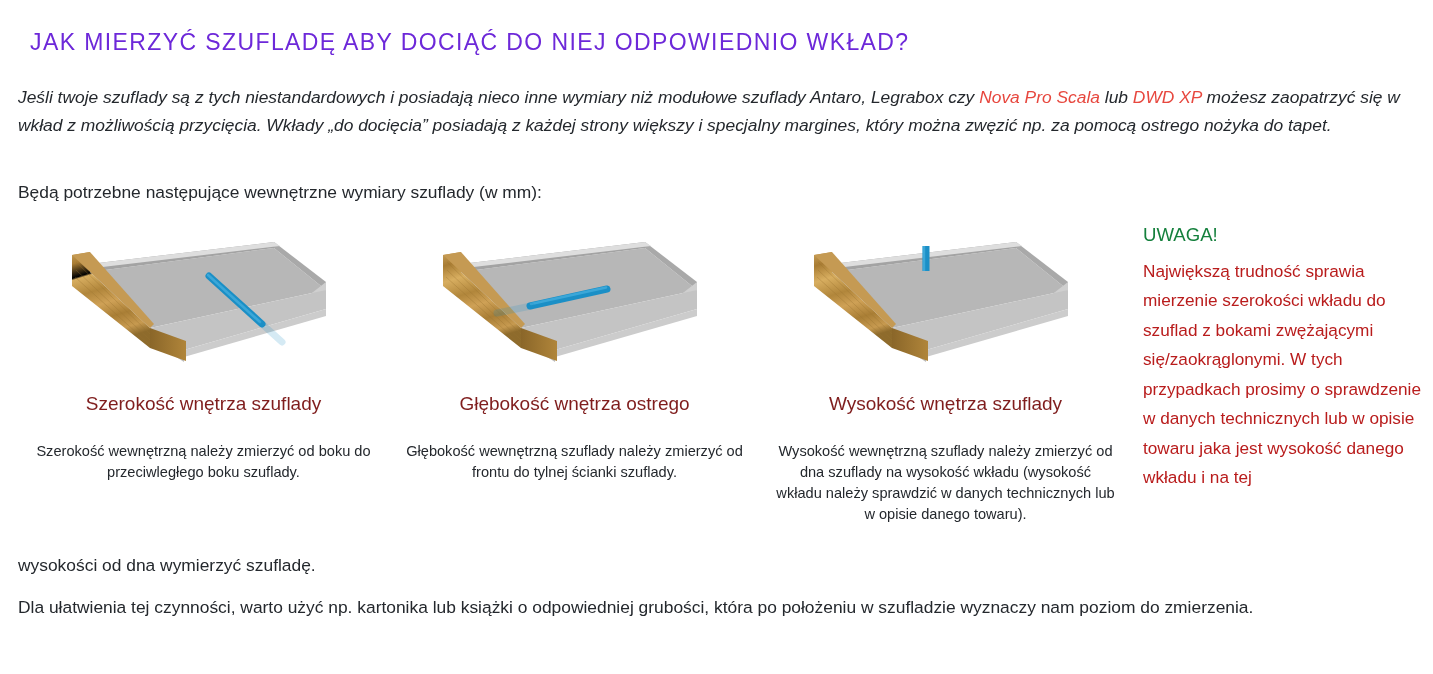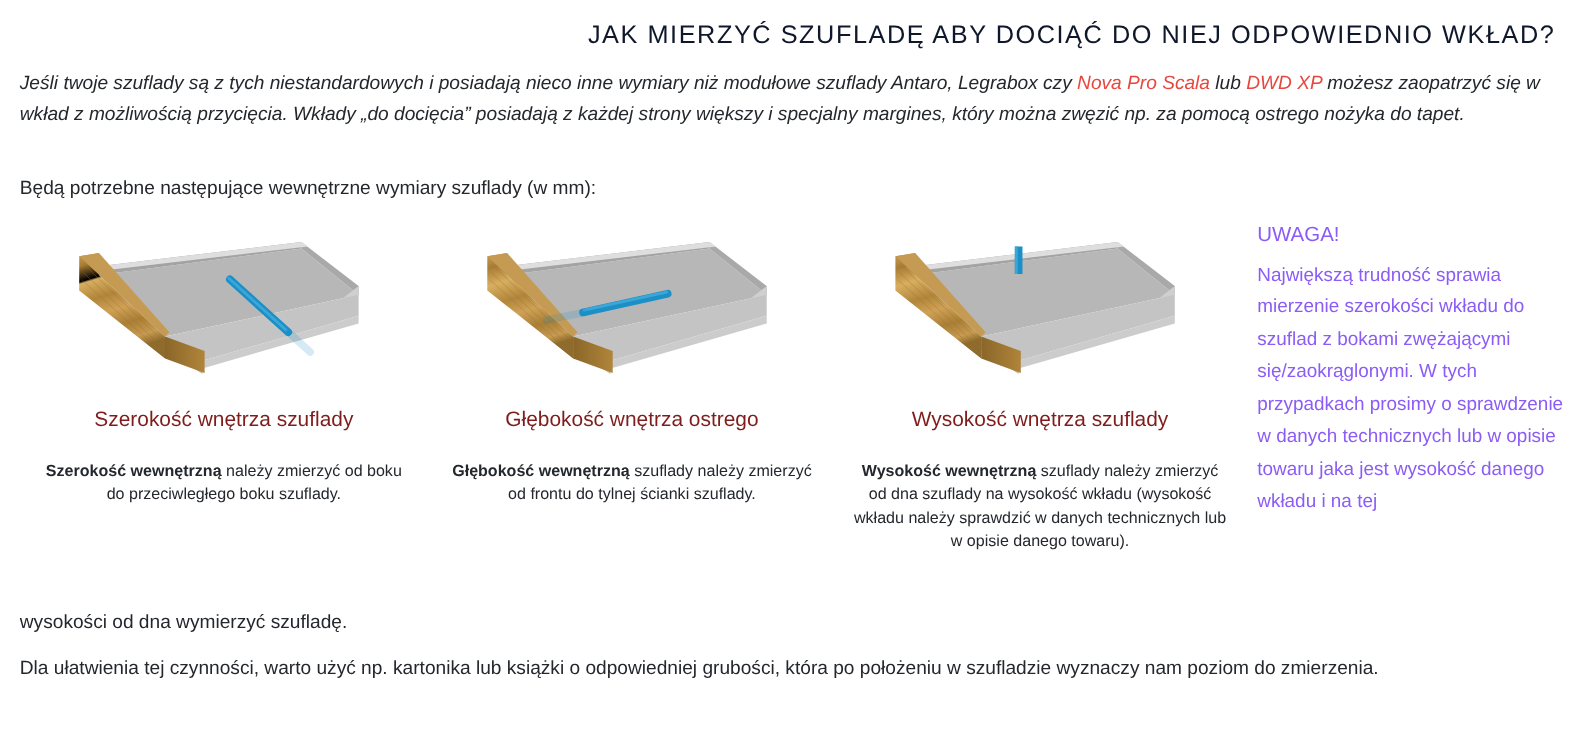--- a/index.html
+++ b/index.html
@@ -16,26 +16,25 @@
     position: relative;
   }
 
   .page { padding: 0 18px; }
 
   
   .page-title {
     font-size: 23px;
     font-weight: 400;
     letter-spacing: 1.4px;
-    color: #0f172a;
-    margin: 1px;
+    color: #6d28d9;
+    margin: 12px;
     padding: 17px 0 14px 0;
     line-height: 1.2;
     white-space: nowrap;
-    text-align: right;
   }
 
   
   .para {
     font-size: 17.4px;
     line-height: 28px;
     color: #24282d;
     margin: 0;
     max-width: 1400px;
   }
@@ -83,40 +82,40 @@
   }
   .fig-desc {
     font-size: 14.6px;
     line-height: 21px;
     color: #24282d;
     text-align: center;
     margin-top: 25px;
     padding: 0 6px;
     max-width: 352px;
   }
-  .fig-desc b { font-weight: bold; }
+  .fig-desc b { font-weight: normal; }
 
   
   .note-col {
     flex: 0 0 300px;
     width: 300px;
     padding-left: 12px;
     padding-top: 2px;
   }
   .note-title {
     font-size: 18.6px;
     line-height: 29px;
-    color: #8b5cf6;
+    color: #15803d;
     margin: 0 0 8px 0;
     font-weight: 400;
   }
   .note-body {
     font-size: 17.2px;
     line-height: 29.5px;
-    color: #8b5cf6;
+    color: #b91c1c;
     margin: 0;
   }
 
   
   .tail {
     position: absolute;
     left: 18px;
     right: 18px;
   }
   .tail-1 { top: 551px; }

